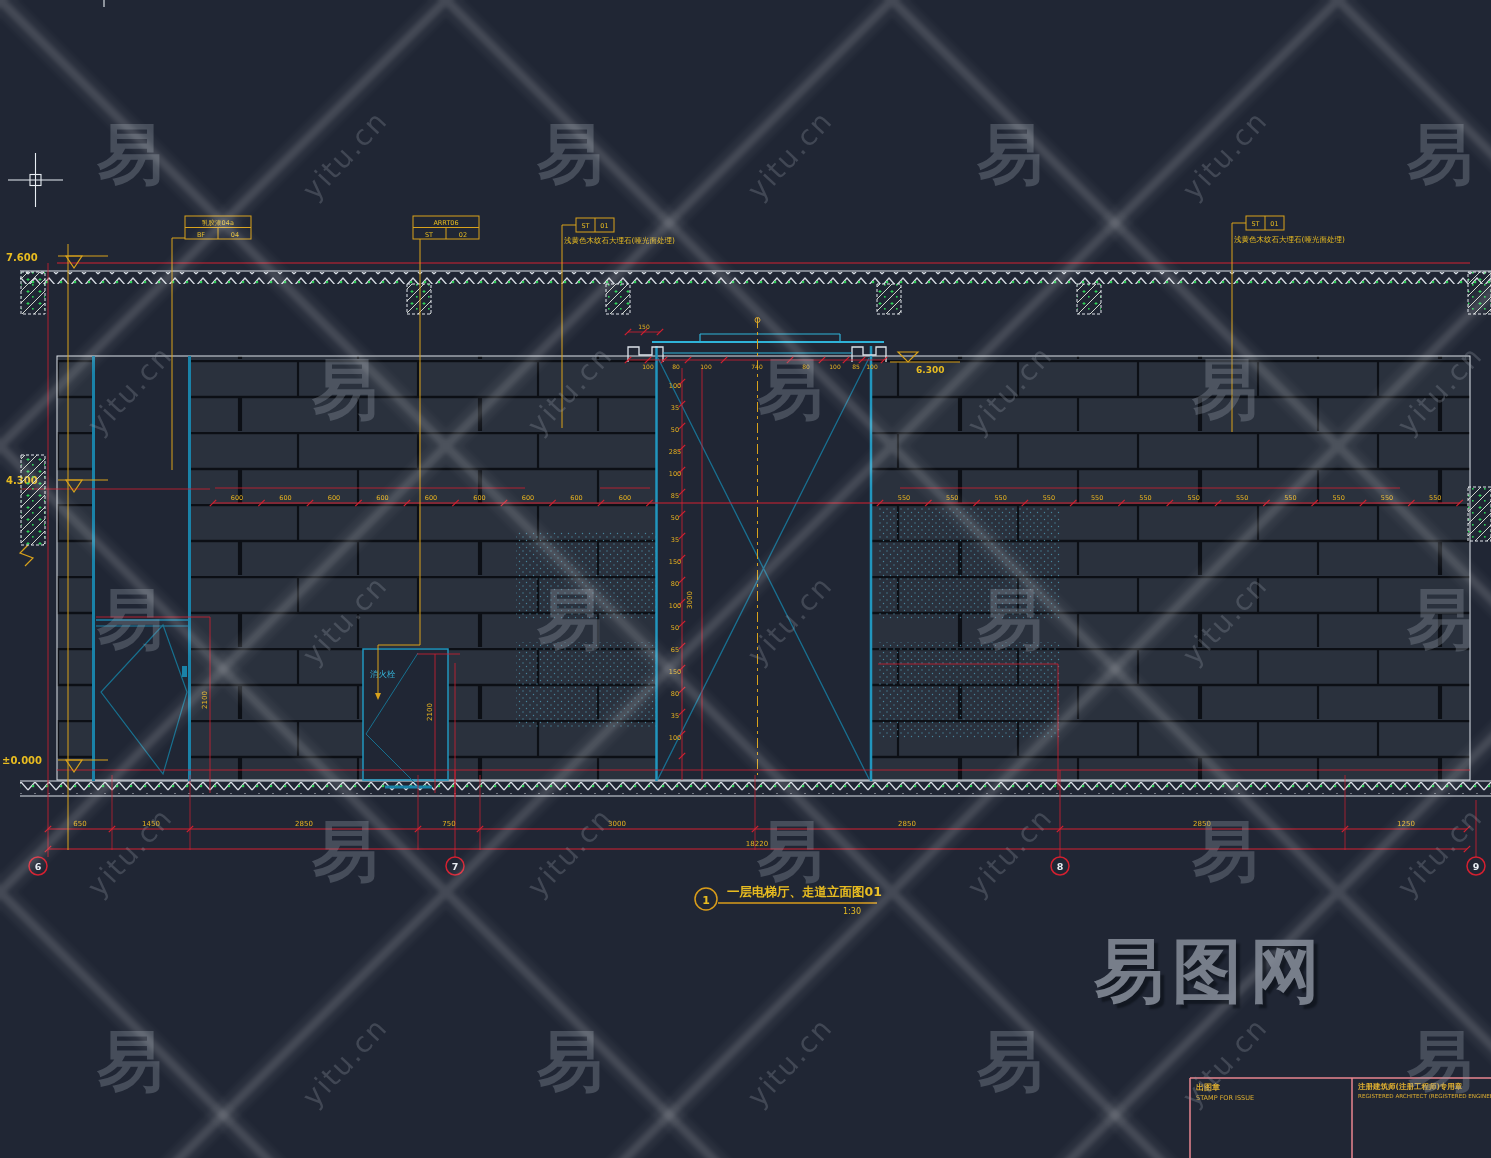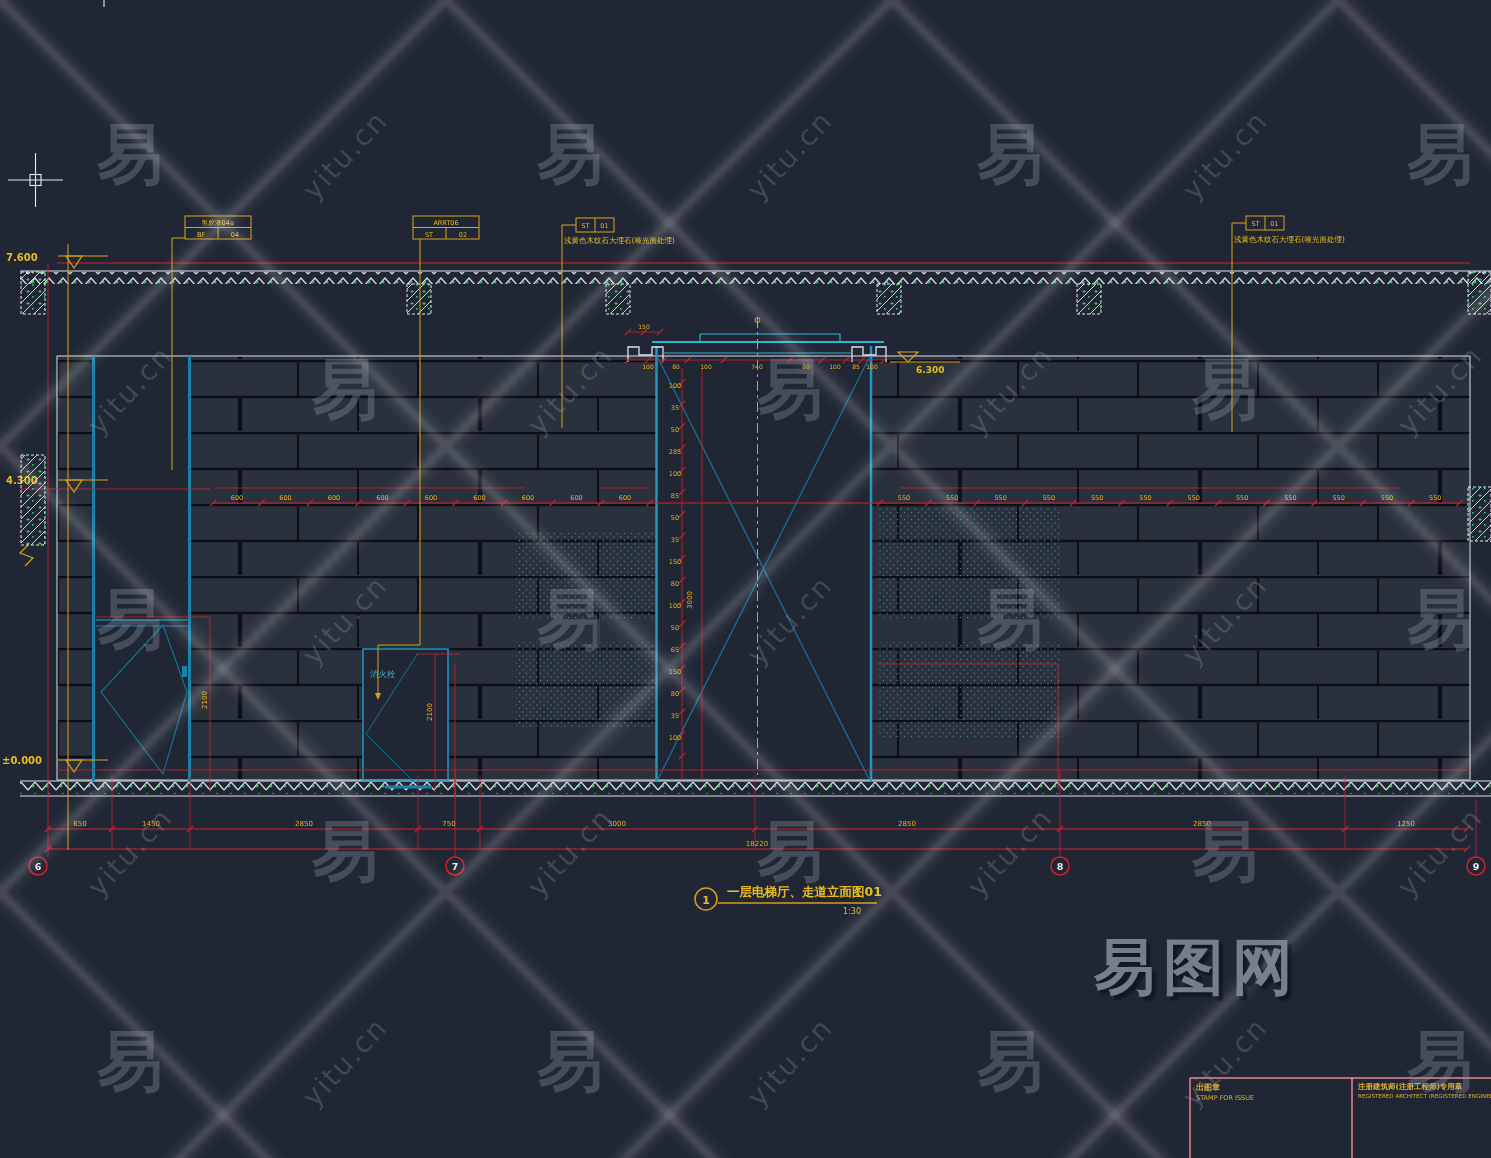--- a/index.html
+++ b/index.html
@@ -4,21 +4,21 @@
 <style>
   html,body{margin:0;padding:0;background:#202634;}
   #stage{position:relative;width:1491px;height:1158px;background:#202634;overflow:hidden;
          font-family:"DejaVu Sans",sans-serif;}
   #stage svg{position:absolute;left:0;top:0;}
   #wm-layer{position:absolute;left:0;top:0;width:100%;height:100%;pointer-events:none;}
   .wm-char{position:absolute;transform:translate(-50%,-50%);font-size:66px;font-weight:bold;
            color:rgba(150,158,170,0.33);line-height:1;}
   .wm-site{position:absolute;transform:translate(-50%,-50%) rotate(-47deg);font-size:28px;
            color:rgba(150,158,170,0.28);letter-spacing:2px;white-space:nowrap;}
-  #logo{position:absolute;left:1094px;top:936px;font-size:61px;font-weight:800;letter-spacing:8px;
+  #logo{position:absolute;left:1094px;top:936px;font-size:70px;font-weight:800;letter-spacing:8px;
         color:#878e9a;opacity:.85;text-shadow:4px 4px 2px rgba(8,12,18,.65);line-height:1;
         font-family:"DejaVu Sans",sans-serif;}
   #stripes{pointer-events:none;}
   text{font-family:"DejaVu Sans",sans-serif;}
   .dim{fill:#e8b31f;}
   .yel{fill:#e8bc20;}
   .cyantx{fill:#35b0d5;}
   .whitetx{fill:#e8edf3;}
   .pinktx{fill:#e0b030;}
 </style>

